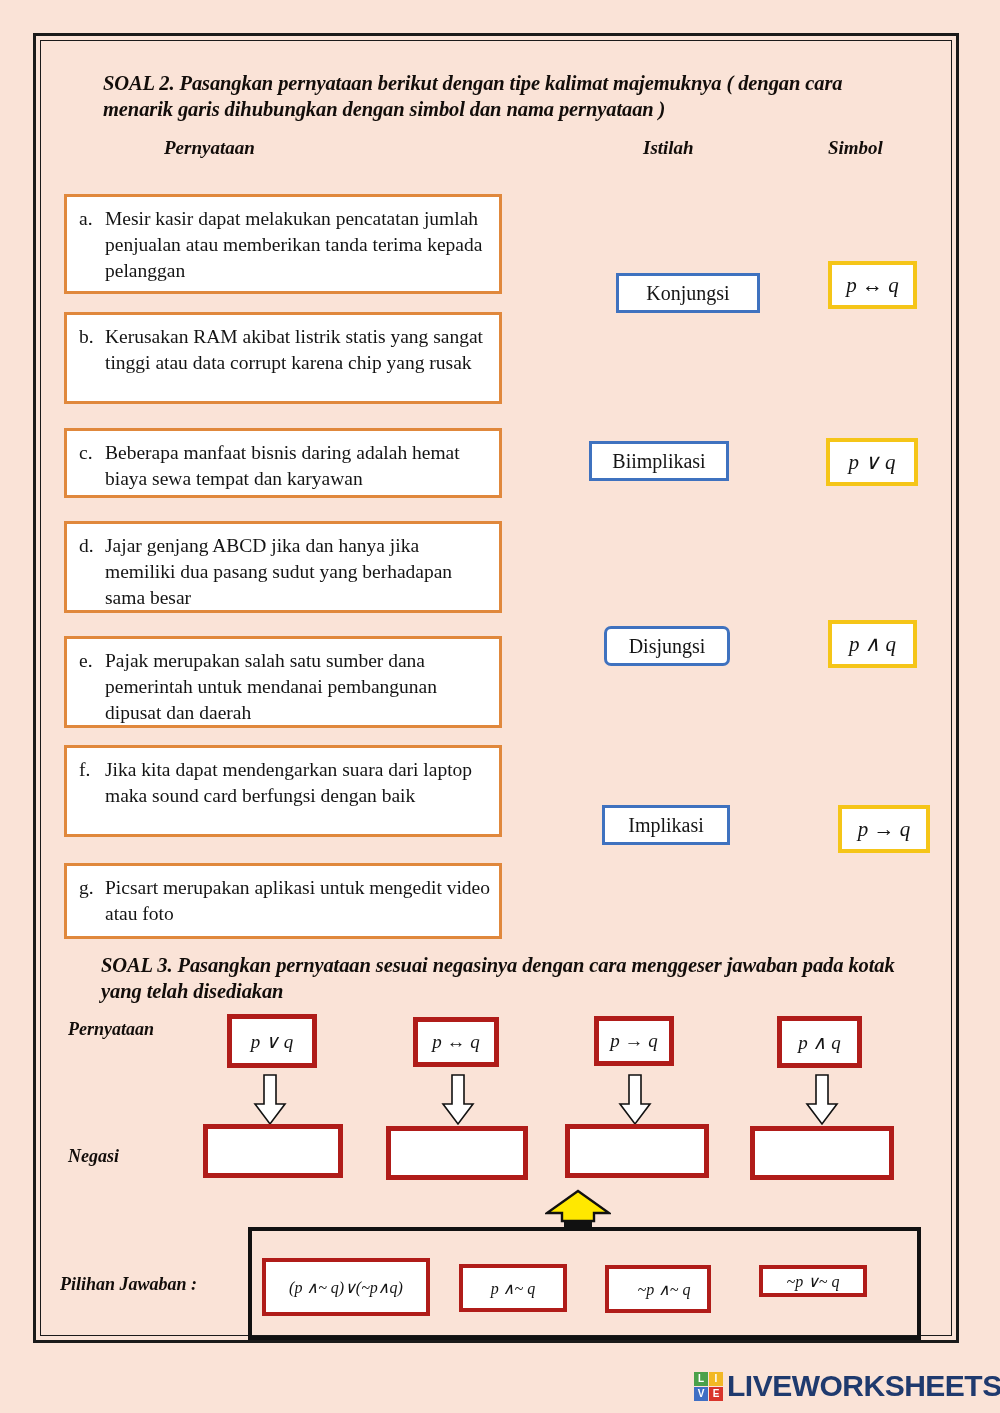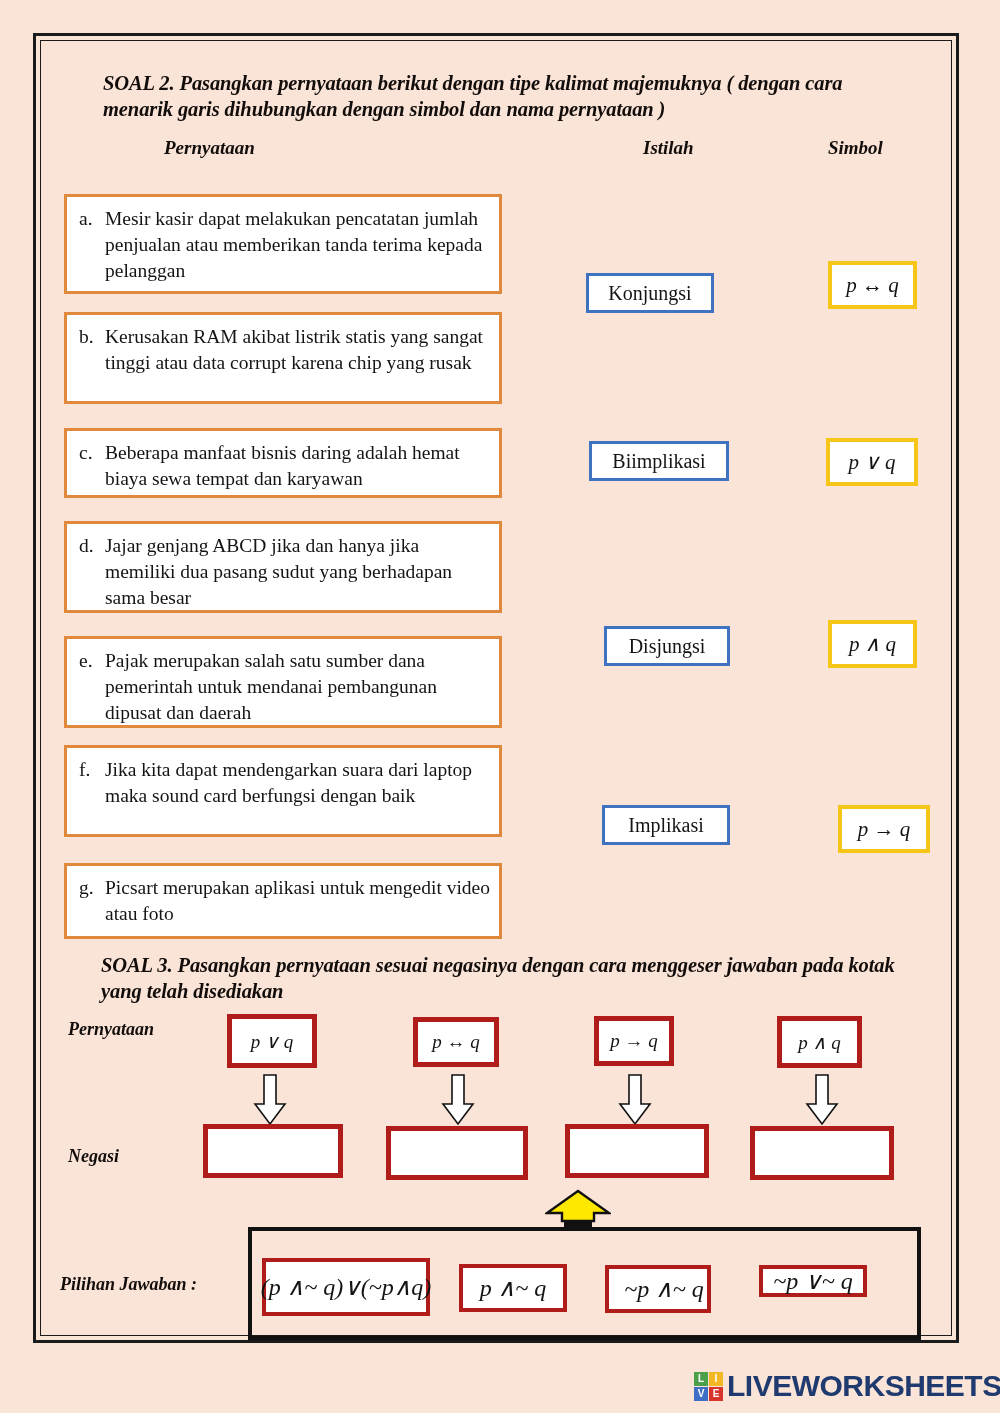--- a/index.html
+++ b/index.html
@@ -138,21 +138,21 @@
   }
   .ans-box {
     position: absolute;
     background: #ffffff;
     border: 4px solid #b01c19;
     box-sizing: border-box;
     display: flex;
     align-items: center;
     justify-content: center;
     font-style: italic;
-    font-size: 24px;
+    font-size: 16px;
     color: #141414;
     white-space: nowrap;
   }
 
   
   #answer-pool {
     position: absolute;
     left: 248px;
     top: 1227px;
     width: 673px;
@@ -245,23 +245,23 @@
 </div>
 <div class="stmt-box" style="top:745px; height:92px;">
   <span class="stmt-letter">f.</span>
   <span class="stmt-text">Jika kita dapat mendengarkan suara dari laptop maka sound card berfungsi dengan baik</span>
 </div>
 <div class="stmt-box" style="top:863px; height:76px;">
   <span class="stmt-letter">g.</span>
   <span class="stmt-text">Picsart merupakan aplikasi untuk mengedit video atau foto</span>
 </div>
 
-<div class="term-box" style="left:586px; top:273px; width:128px;">Konjungsi</div>
+<div class="term-box" style="left:616px; top:273px; width:144px;">Konjungsi</div>
 <div class="term-box" style="left:589px; top:441px; width:140px;text-align:right;">Biimplikasi</div>
-<div class="term-box" style="left:604px; top:626px; width:126px;">Disjungsi</div>
+<div class="term-box" style="left:604px; top:626px; width:126px;border-radius:7px;">Disjungsi</div>
 <div class="term-box" style="left:602px; top:805px; width:128px;">Implikasi</div>
 
 <div class="sym-box" style="left:828px; top:261px; width:89px;">p ↔ q</div>
 <div class="sym-box" style="left:826px; top:438px; width:92px;">p ∨ q</div>
 <div class="sym-box" style="left:828px; top:620px; width:89px;">p ∧ q</div>
 <div class="sym-box" style="left:838px; top:805px; width:92px;">p → q</div>
 
 <div class="q-heading" style="left:101px; top:952px; width:810px;">SOAL 3. Pasangkan pernyataan sesuai negasinya dengan cara menggeser jawaban pada kotak yang telah disediakan</div>
 
 <div class="row-label" style="left:68px; top:1019px;">Pernyataan</div>

